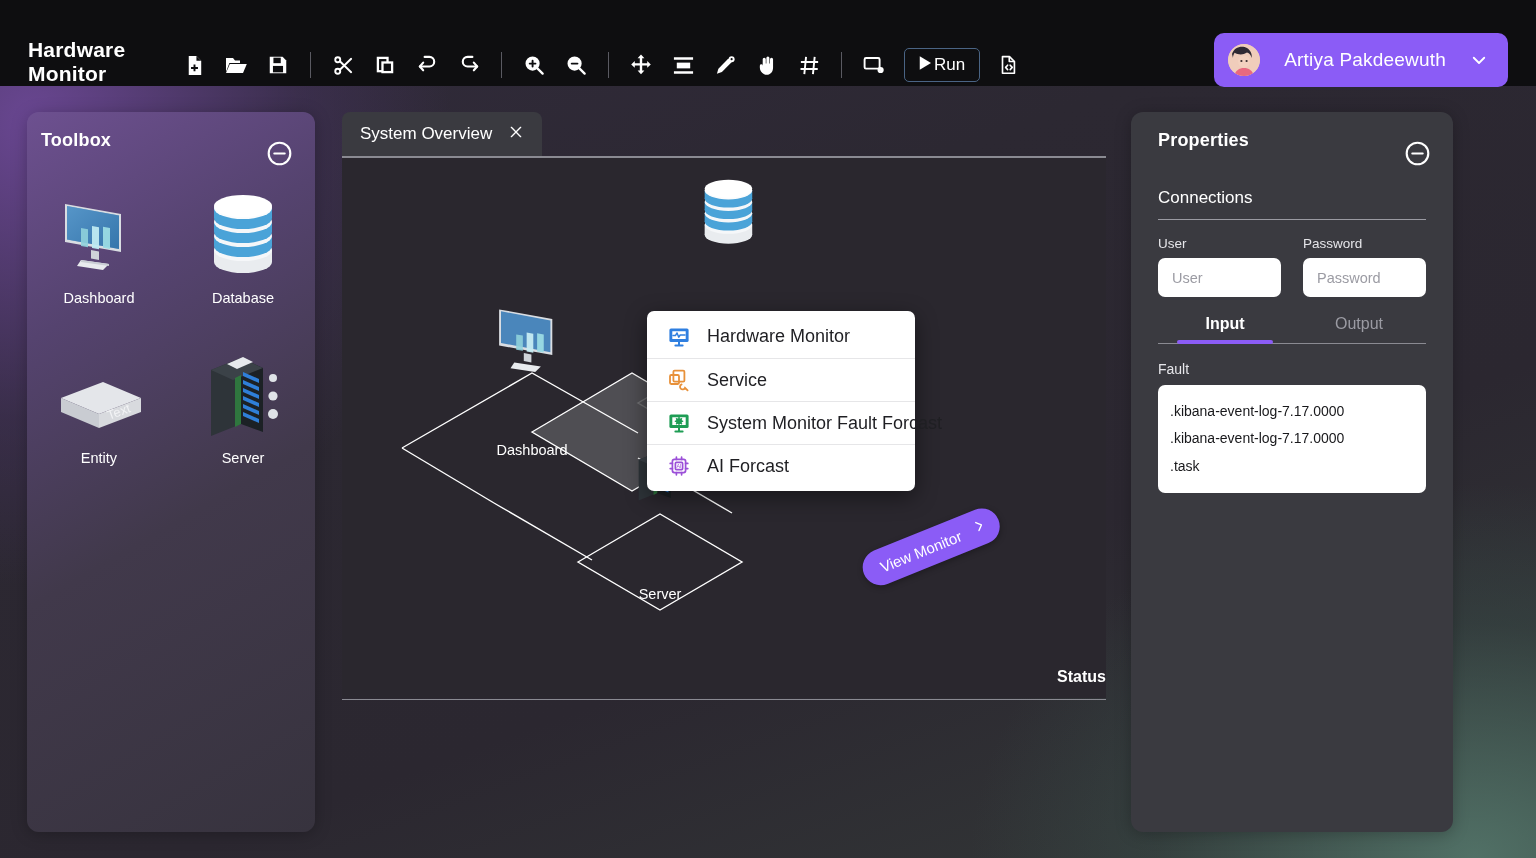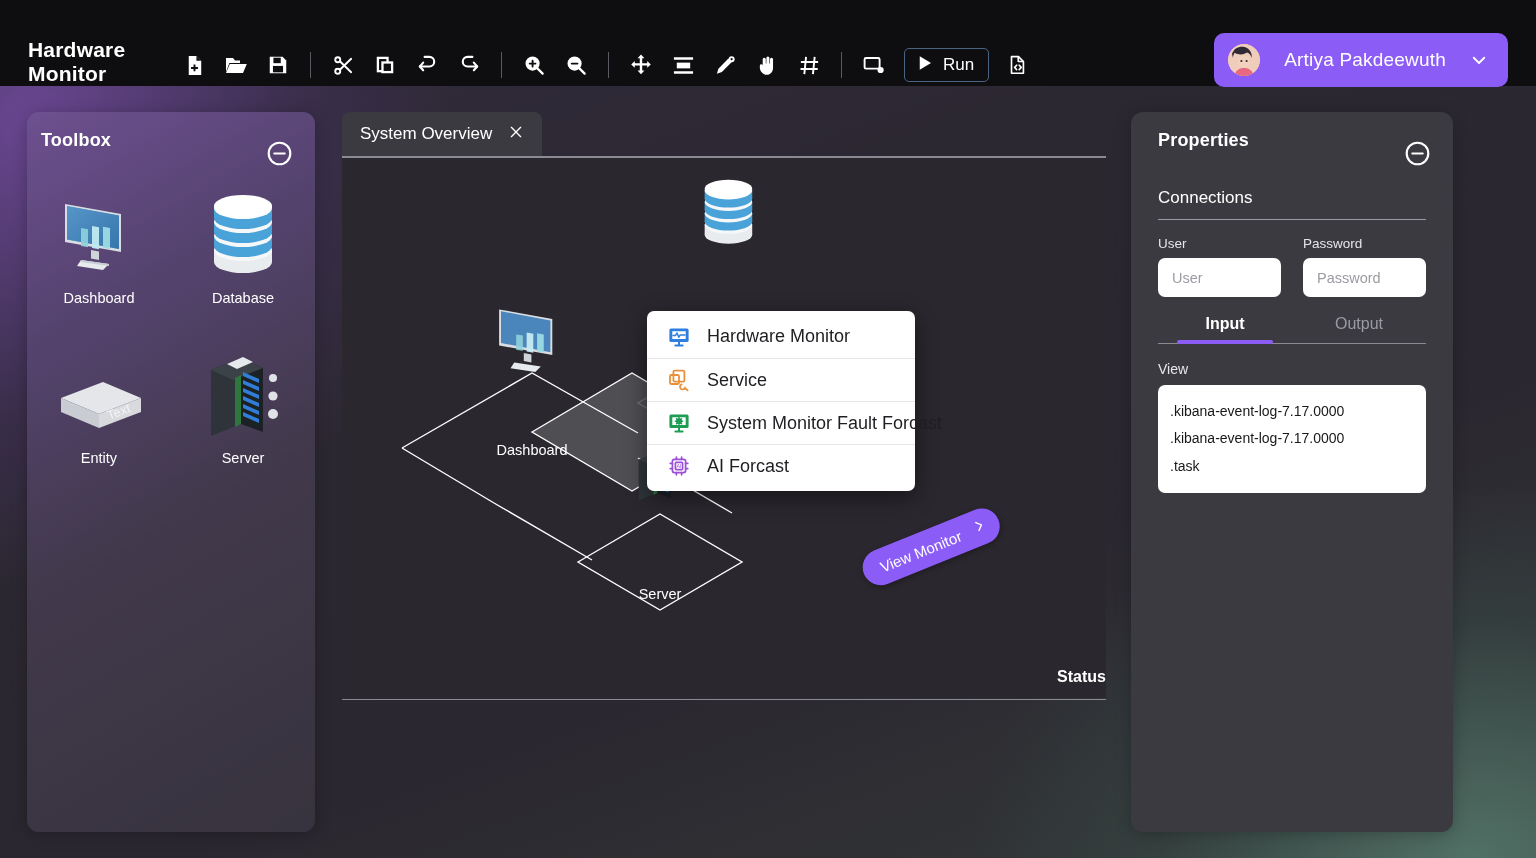--- a/index.html
+++ b/index.html
@@ -25,21 +25,21 @@
     line-height: 1.14; letter-spacing: .2px;
   }
   .tools { display: flex; align-items: center; gap: 2px; margin-left: 14px; }
   .tbtn {
     width: 40px; height: 42px; display: flex; align-items: center; justify-content: center;
     border-radius: 6px; cursor: pointer;
   }
   .tbtn svg { display: block; }
   .sep { width: 1px; height: 26px; background: #5a5a62; margin: 0 10px; }
   .runbtn {
-    display: flex; align-items: center; gap: 9px; height: 34px; padding: 0 14px 0 11px;
+    display: flex; align-items: center; height: 34px; padding: 0 14px 0 11px;
     border: 1px solid #4a6484; border-radius: 5px; margin: 0 6px 0 8px; cursor: pointer;
   }
   .runbtn span { font-size: 17px; color: #fff; }
   .userpill {
     position: absolute; right: 28px; top: 33px; height: 54px;
     display: flex; align-items: center; gap: 24px; padding: 0 20px 0 14px;
     background: #8b5cf6; border-radius: 10px; cursor: pointer;
   }
   .userpill .uname { font-size: 19px; font-weight: 400; color: #fff; letter-spacing: .2px; }
   .avatar {
@@ -611,20 +611,20 @@
         <input class="tinput" type="text" placeholder="Password" style="">
       </div>
     </div>
 
     <div class="tabs">
       <div class="tab active">Input</div>
       <div class="tab">Output</div>
     </div>
     <div class="tabs-rule"></div>
 
-    <div class="data-label">View</div>
+    <div class="data-label">Fault</div>
     <div class="data-box">
       <div class="data-line">.kibana-event-log-7.17.0000</div>
       <div class="data-line">.kibana-event-log-7.17.0000</div>
       <div class="data-line">.task</div>
     </div>
   </div>
 </div>
 
 </body></html>

